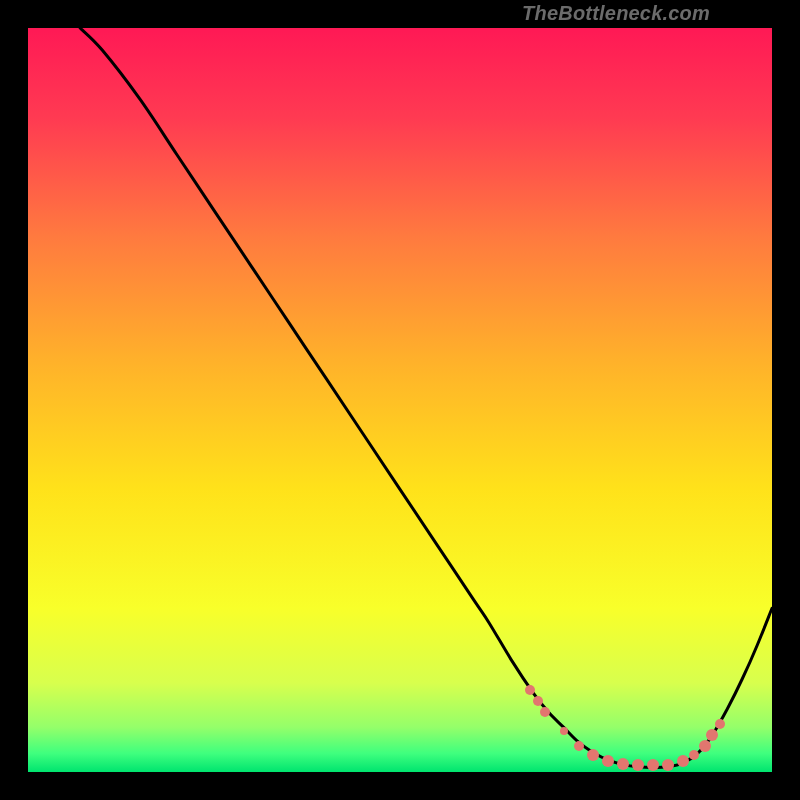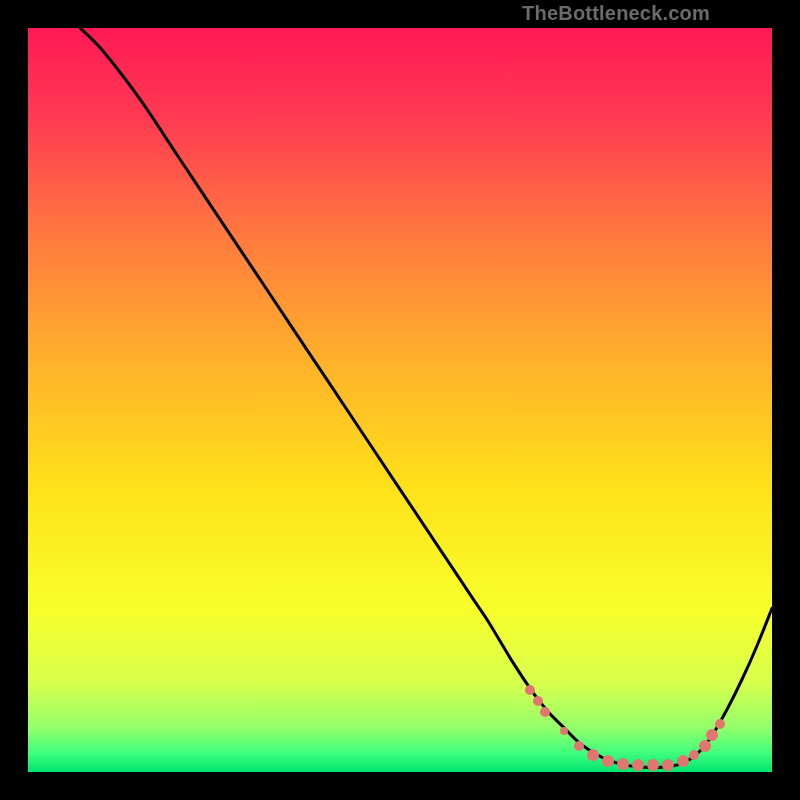--- a/index.html
+++ b/index.html
@@ -2,20 +2,21 @@
 <html><head>
 <meta charset="utf-8">
 <style>
   * { margin: 0; padding: 0; box-sizing: border-box; }
   html, body { width: 800px; height: 800px; overflow: hidden; background: #000; }
   .stage {
     position: relative;
     width: 716px;
     height: 800px;
     background: #000;
+    font-style: italic;
   }
   .plot-area {
     position: absolute;
     left: 28px;
     top: 28px;
     width: 744px;
     height: 744px;
     overflow: hidden;
   }
   .gradient-bg {

